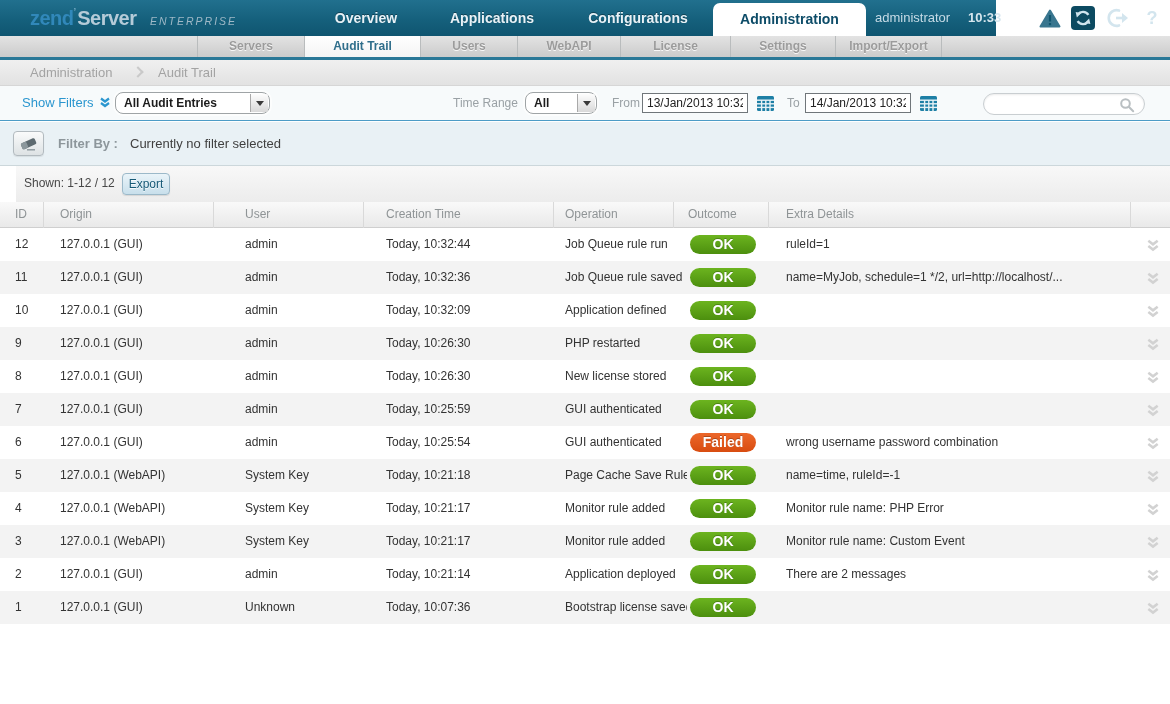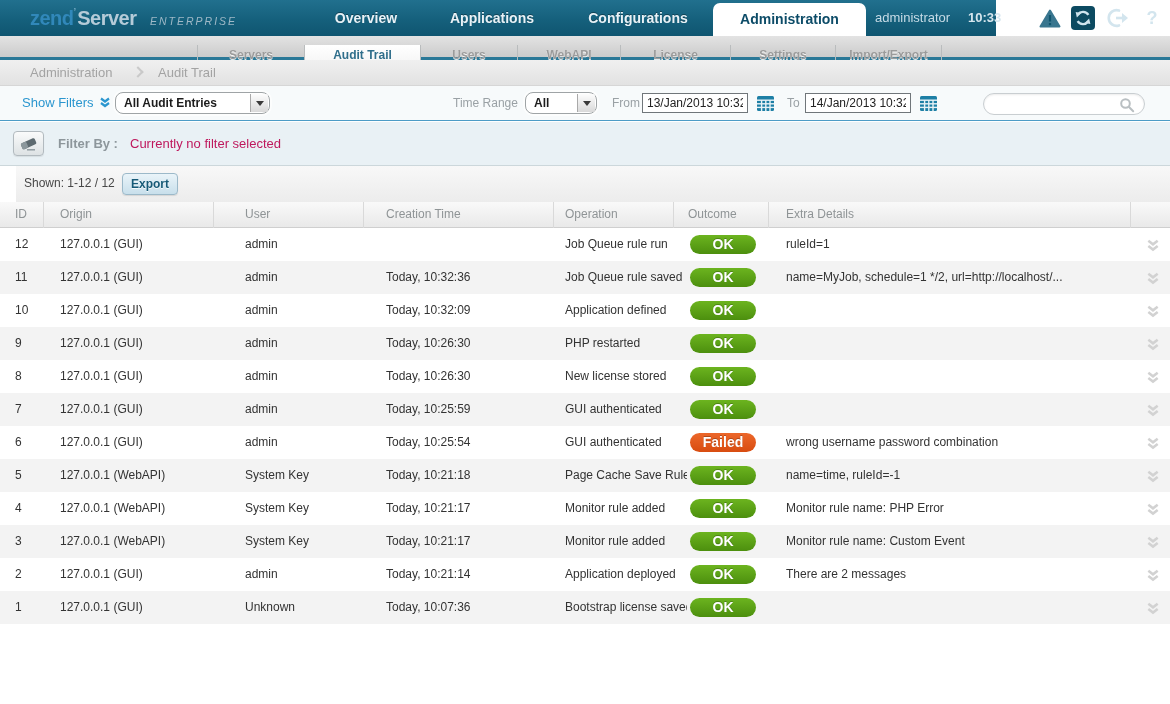--- a/index.html
+++ b/index.html
@@ -23,21 +23,21 @@
   .top-time { font-weight:bold; color:#d6e6ee; }
   .top-icon { position:absolute; top:6px; width:24px; height:24px; display:flex; align-items:center;
               justify-content:center; cursor:pointer; }
   .top-icon.tile { background:#0c4a61; border-radius:4px; }
   .q-mark { font-size:18px; font-weight:bold; color:#d3e5ee; }
 
   
   .subnav { position:absolute; left:0; top:36px; width:1170px; height:24px;
             background:linear-gradient(180deg,#e3e3e3 0%,#cbcbcb 100%);
             border-bottom:3px solid #2a7897; }
-  .subtabs { position:absolute; left:197px; top:0; height:38px; display:flex;align-items:center; }
+  .subtabs { position:absolute; left:197px; top:0; height:38px; display:flex; }
   .subtab { display:block; height:21px; line-height:21px; text-align:center; font-size:12px; font-weight:bold;
             color:#9b9b9b; text-shadow:0 1px 0 rgba(255,255,255,.85); text-decoration:none;
             border-left:1px solid #b9bcbd; cursor:pointer; }
   .subtab:last-child { border-right:1px solid #b9bcbd; }
   .subtab.active { background:linear-gradient(180deg,#ffffff,#f4f4f4); color:#2f6e8b; text-shadow:none; }
 
   
   .breadcrumb { position:absolute; left:0; top:60px; width:1170px; height:26px;
                 background:linear-gradient(180deg,#f0f0f0,#e2e2e2); border-bottom:1px solid #d6d6d6; }
   .crumb { position:absolute; top:0; line-height:25px; font-size:13px; color:#a3a3a3; cursor:pointer; }
@@ -69,29 +69,29 @@
                 font-family:"Liberation Sans",sans-serif; font-size:12px; color:#333; background:transparent; }
   .searchwrap svg { position:absolute; right:9px; top:3px; }
 
   
   .filterby { position:absolute; left:0; top:122px; width:1170px; height:44px; background:#e9f1f5;
               border-bottom:1px solid #ccd7db; }
   .eraser-btn { position:absolute; left:13px; top:9px; width:31px; height:25px; border:1px solid #b2babf;
               border-radius:4px; background:linear-gradient(180deg,#fafbfb,#dde2e4);
               box-shadow:0 1px 1px rgba(0,0,0,.08); cursor:pointer; display:flex; align-items:center; justify-content:center; }
   .filterby-label { position:absolute; left:58px; top:0; line-height:43px; font-size:13px; font-weight:bold; color:#8d969b; }
-  .filterby-value { position:absolute; left:130px; top:0; line-height:43px; font-size:13px; color:#be185d; }
+  .filterby-value { position:absolute; left:130px; top:0; line-height:43px; font-size:13px; color:#404040; }
 
   
   .listmeta { position:absolute; left:16px; top:166px; width:1170px; height:36px;
               background:linear-gradient(180deg,#f8f8f8,#ececec); }
   .shown { position:absolute; left:8px; top:0; line-height:35px; font-size:12px; color:#474747; }
-  .export-btn { position:absolute; left:106px; top:7px; width:56px; height:22px; border:1px solid #9cb9c9;
+  .export-btn { position:absolute; left:106px; top:7px; width:48px; height:22px; border:1px solid #9cb9c9;
               border-radius:4px; background:linear-gradient(180deg,#eaf4f9,#c8dfeb); color:#175a77;
-              font-family:"Liberation Sans",sans-serif; font-size:12px; font-weight:bold; cursor:pointer;
+              font-family:"Liberation Sans",sans-serif; font-size:12px; font-weight:normal; cursor:pointer;
               text-shadow:0 1px 0 rgba(255,255,255,.8); box-shadow:0 1px 1px rgba(0,0,0,.1); }
 
   
   .thead { position:absolute; left:0; top:202px; width:1170px; height:26px;
            background:linear-gradient(180deg,#f9f9f9,#e9e9e9); border-bottom:1px solid #cfcfcf; }
   .th { position:absolute; top:0; line-height:25px; font-size:12px; color:#8f9496; white-space:nowrap; }
   .col-sep { position:absolute; top:0; height:26px; border-left:1px solid #d9d9d9; }
   .tbody { position:absolute; left:0; top:228px; width:1170px; }
   .trow { position:relative; width:1170px; height:33px; }
   .trow.even { background:#ffffff; }
@@ -271,20 +271,21 @@
     <span class="col-sep" style="left:673px"></span>
     <span class="col-sep" style="left:768px"></span>
     <span class="col-sep" style="left:1130px"></span>
   </div>
 
   <div class="tbody">
     <div class="trow even">
       <span class="cell c-id">12</span>
       <span class="cell c-origin">127.0.0.1 (GUI)</span>
       <span class="cell c-user">admin</span>
+      <span class="cell c-time">Today, 10:32:44</span>
       <span class="cell c-op">Job Queue rule run</span>
       <span class="badge badge-ok">OK</span>
       <span class="cell c-details">ruleId=1</span>
       <span class="c-expand">
         <svg width="14" height="13" viewBox="0 0 12 11">
           <polyline points="2,1.5 6,4.5 10,1.5" fill="none" stroke="currentColor" stroke-width="2.2"></polyline>
           <polyline points="2,6 6,9 10,6" fill="none" stroke="currentColor" stroke-width="2.2"></polyline>
         </svg>
       </span>
     </div>

